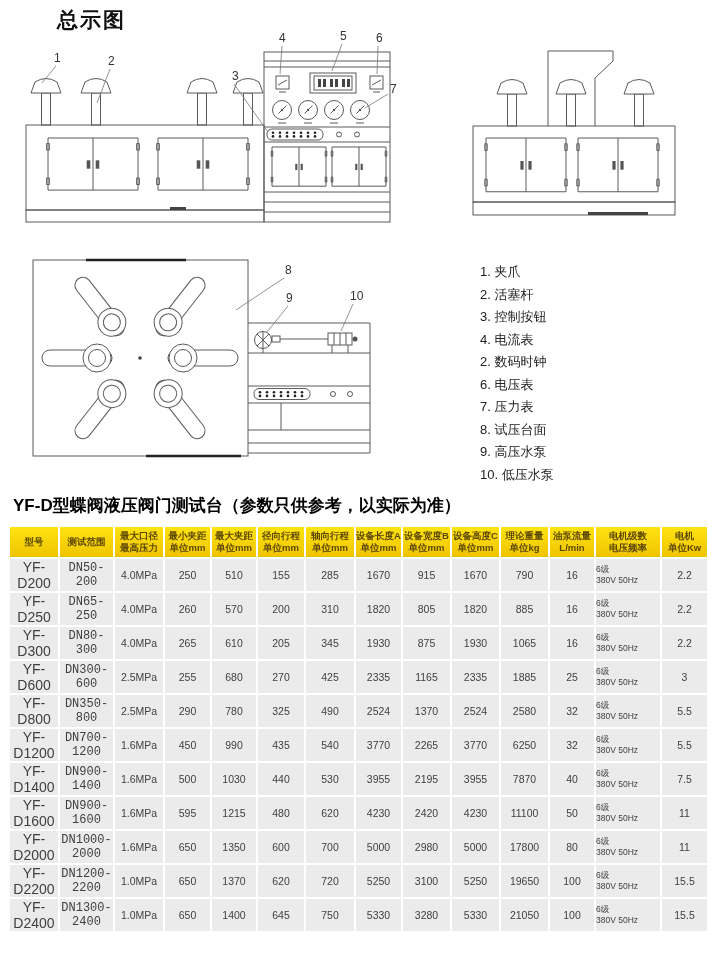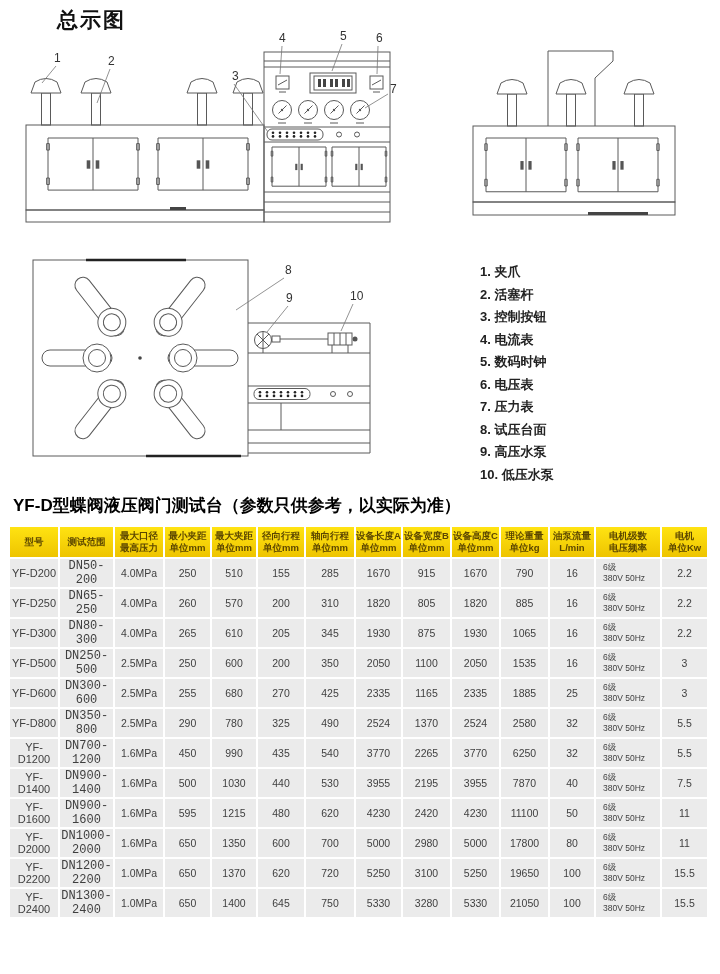--- a/index.html
+++ b/index.html
@@ -16,43 +16,43 @@
     position:absolute;left:14px;top:6px;font-size:21px;font-weight:bold;
     color:#111;letter-spacing:2px;margin-left:43px;
   }
   .drawing{position:absolute;}
   .drawing svg{display:block;}
   .draw{stroke:var(--line);stroke-width:1;fill:none;}
   .callout-text{font-size:12px;fill:#333;stroke:none;font-family:"Liberation Sans",sans-serif;}
   .leader{stroke:#777;stroke-width:0.8;}
   .thick{stroke:#222;stroke-width:2.5;}
   .legend{
-    position:absolute;left:480px;top:261px;font-size:13px;color:#222;font-weight:bold;
+    position:absolute;left:480px;top:261px;font-size:13px;color:#222;
   }
   .legend-item{height:22.5px;line-height:22.5px;white-space:nowrap;}
   .section-title{
     position:absolute;left:13px;top:494px;font-size:17px;font-weight:bold;color:#000;
     white-space:nowrap;
   }
   table.spec{
     position:absolute;left:8px;top:525px;border-collapse:separate;border-spacing:2px;
     table-layout:fixed;
   }
   table.spec th{
     background:linear-gradient(180deg,var(--header-bg1),var(--header-bg2));
     color:var(--header-text);font-size:9.5px;font-weight:bold;line-height:1.25;
     white-space:pre-line;height:30px;padding:1px 0;text-align:center;vertical-align:middle;
   }
   table.spec td{
     background:var(--row-bg);color:var(--body-text);font-size:10.5px;text-align:center;
     height:25px;white-space:pre-line;vertical-align:middle;padding:0;
   }
-  table.spec td:nth-child(1){font-size:11px;}
+  table.spec td:nth-child(1){font-size:14px;}
   table.spec td:nth-child(2){font-size:12px;font-family:Liberation Mono, monospace;}
-  table.spec td:nth-child(13){font-size:8.5px;text-align:left;padding-left:7px;line-height:1.3;}
+  table.spec td:nth-child(13){font-size:8.5px;text-align:left;line-height:1.3;}
 </style>
 </head>
 <body>
 
 <div class="page-title">总示图</div>
 
 <div class="drawing" style="left:20px;top:30px;">
 <svg width="415" height="212" viewBox="0 0 415 212">
   <defs>
     <g id="cabinet">
@@ -241,21 +241,21 @@
     <text class="callout-text" x="324" y="47">10</text>
   </g>
 </svg>
 </div>
 
 <div class="legend">
   <div class="legend-item">1. 夹爪</div>
   <div class="legend-item">2. 活塞杆</div>
   <div class="legend-item">3. 控制按钮</div>
   <div class="legend-item">4. 电流表</div>
-  <div class="legend-item">5. 数码时钟</div>
+  <div class="legend-item">2. 数码时钟</div>
   <div class="legend-item">6. 电压表</div>
   <div class="legend-item">7. 压力表</div>
   <div class="legend-item">8. 试压台面</div>
   <div class="legend-item">9. 高压水泵</div>
   <div class="legend-item">10. 低压水泵</div>
 </div>
 
 <div class="section-title">YF-D型蝶阀液压阀门测试台（参数只供参考，以实际为准）</div>
 
 <table class="spec">
@@ -351,37 +351,20 @@
         <td>1930</td>
         <td>875</td>
         <td>1930</td>
         <td>1065</td>
         <td>16</td>
         <td>6级
 380V 50Hz</td>
         <td>2.2</td>
       </tr>
       <tr>
-        <td>YF-D500</td>
-        <td>DN250-500</td>
-        <td>2.5MPa</td>
-        <td>250</td>
-        <td>600</td>
-        <td>200</td>
-        <td>350</td>
-        <td>2050</td>
-        <td>1100</td>
-        <td>2050</td>
-        <td>1535</td>
-        <td>16</td>
-        <td>6级
-380V 50Hz</td>
-        <td>3</td>
-      </tr>
-      <tr>
         <td>YF-D600</td>
         <td>DN300-600</td>
         <td>2.5MPa</td>
         <td>255</td>
         <td>680</td>
         <td>270</td>
         <td>425</td>
         <td>2335</td>
         <td>1165</td>
         <td>2335</td>

